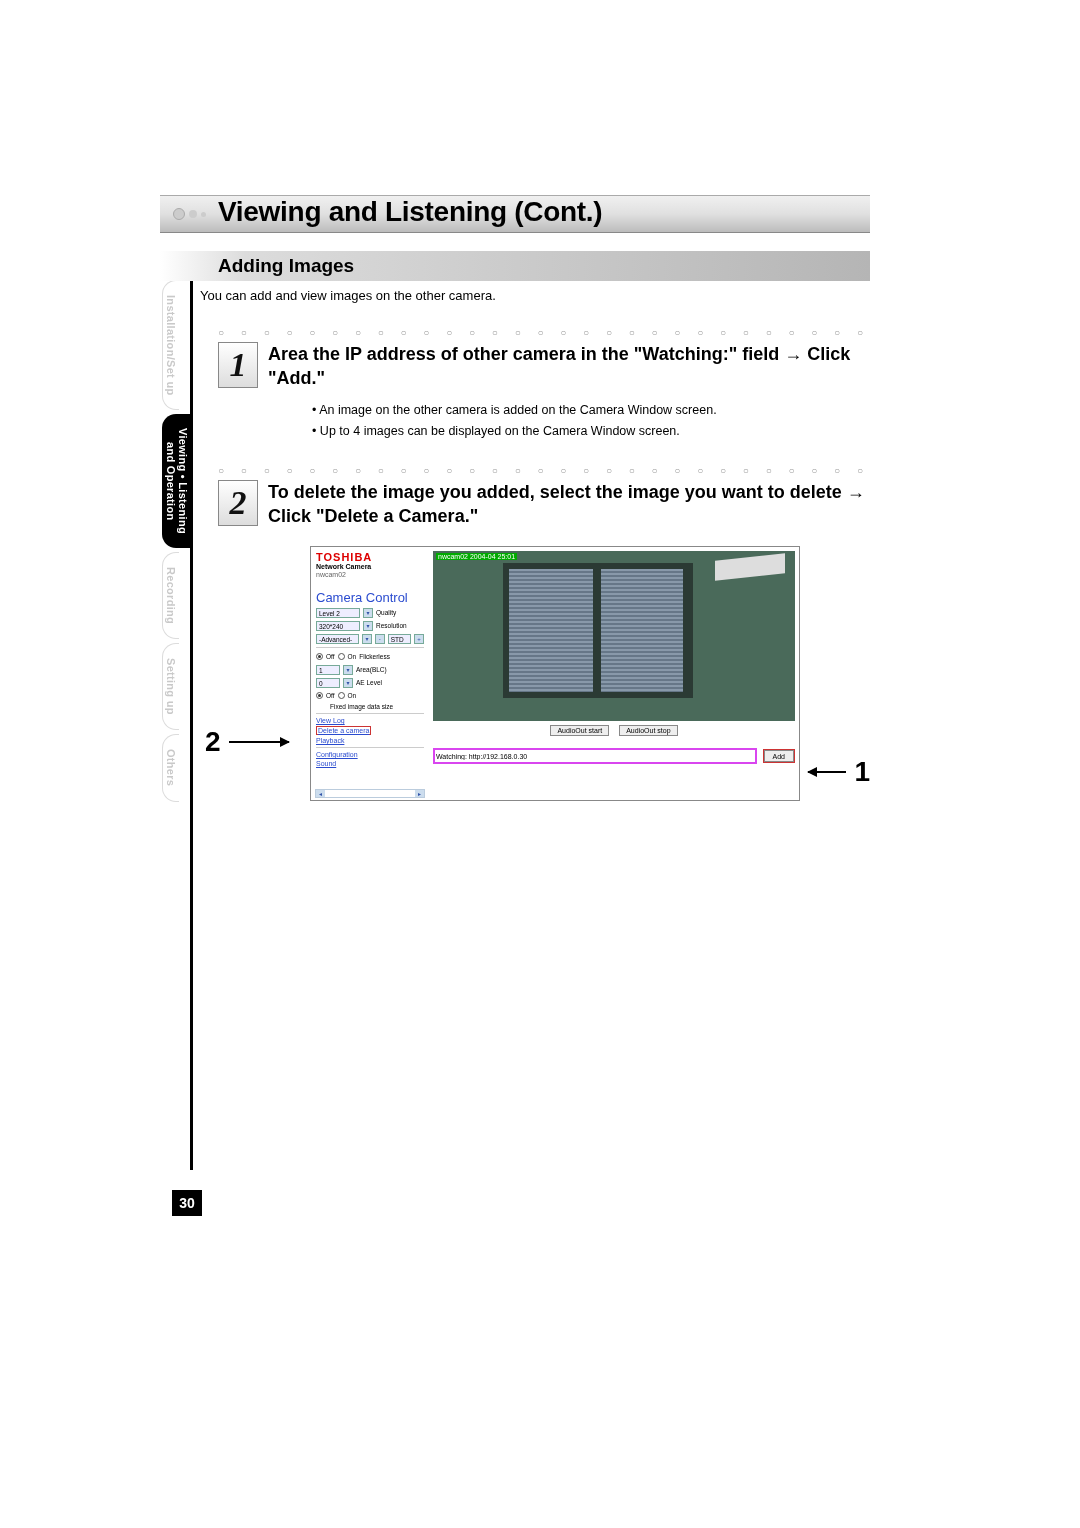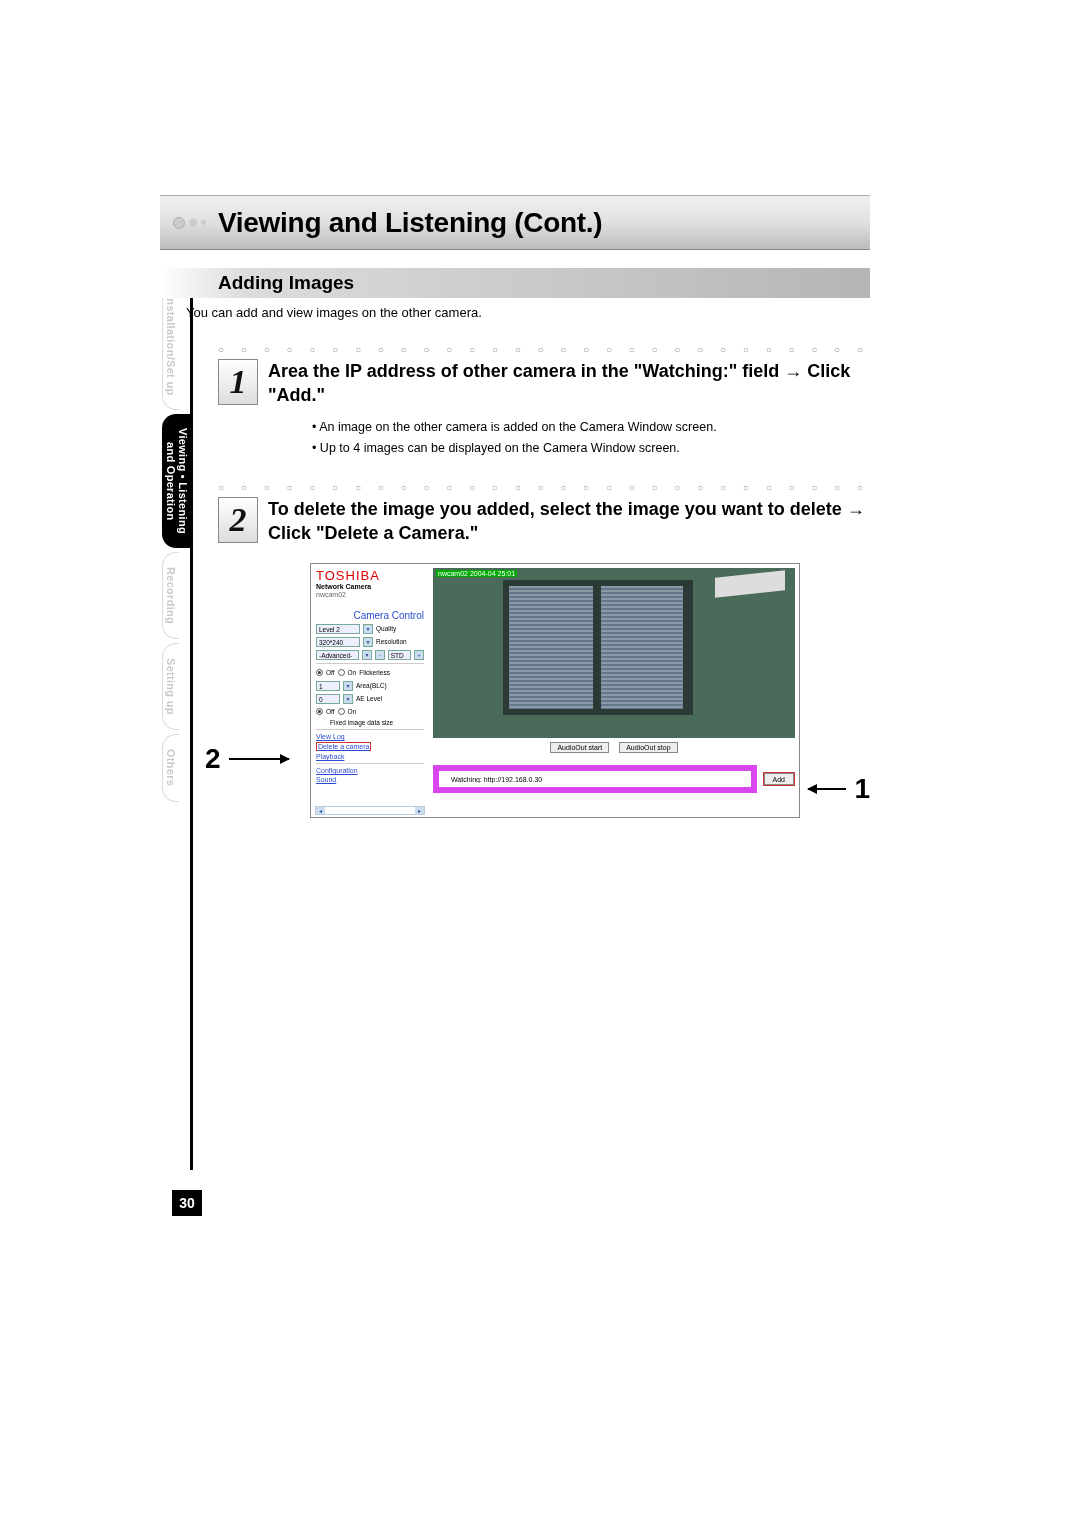--- a/index.html
+++ b/index.html
@@ -13,26 +13,25 @@
   }
   .page {
     position: absolute;
     left: 160px;
     top: 195px;
     width: 710px;
   }
   
   .title-bar {
     position: relative;
-    height: 55px;
+    height: 38px;
     background: linear-gradient(to bottom, #f0f0f0 0%, #e0e0e0 50%, #bcbcbc 100%);
     border-top: 1px solid #aaa;
     border-bottom: 1px solid #888;
     display: flex;
-    align-items: center;
   }
   .title-bar .circles {
     width: 58px;
     display: flex;
     align-items: center;
     justify-content: center;
     gap: 4px;
   }
   .title-bar .circles span {
     display: inline-block;
@@ -50,21 +49,21 @@
   }
   
   .section-heading {
     margin-top: 18px;
     background: linear-gradient(to right, #ffffff 0%, #dcdcdc 12%, #b5b5b5 100%);
     padding: 4px 0 4px 58px;
     font-size: 19px;
     font-weight: bold;
   }
   .intro {
-    margin-left: 26px;
+    margin-left: 40px;
     margin-top: 6px;
     font-size: 13px;
     line-height: 1.35;
   }
   .dots-row {
     margin-left: 58px;
     margin-top: 22px;
     color: #999;
     letter-spacing: 7px;
     font-size: 10px;
@@ -142,24 +141,24 @@
     background: #fff;
     display: flex;
     font-size: 8px;
     position: relative;
   }
   .shot-left {
     width: 118px;
     padding: 4px 5px;
     border-right: 0;
   }
-  .brand { color: #d00; font-weight: normal; font-size: 13px; letter-spacing: 1px; }
+  .brand { color: #d00; font-weight: bold; font-size: 11px; letter-spacing: 1px; }
   .brand-sub { font-size: 7px; font-weight: bold; color: #000; margin-bottom: 1px;}
   .cam-name { font-size: 7px; color: #666; margin-bottom: 5px;}
-  .cc-title { color: #2a4bcf; font-size: 10px; margin-top:12px; margin-bottom:2px;text-align:right;}
+  .cc-title { color: #2a4bcf; font-size: 13px; margin-top:12px; margin-bottom:2px;}
   .ctrl-row { display:flex; align-items:center; gap:3px; margin-bottom:2px; height:11px;}
   .ctrl-row .sel { border:1px solid #7a9; background:#eef; width:44px; height:10px; padding:0 2px; font-size:6.5px; line-height:9px; display:inline-block;}
   .ctrl-row .dd { width:10px; height:10px; background:#cde; border:1px solid #7a9; display:inline-flex; align-items:center; justify-content:center; color:#35a; font-size:6px;}
   .ctrl-row .lbl { font-size:6.5px; }
   .hr { border-top:1px solid #ccc; margin:3px 0;}
   .radio { width:7px;height:7px;border:1px solid #555;border-radius:50%;display:inline-block;vertical-align:middle;}
   .radio.on::after{content:"";display:block;width:3px;height:3px;background:#333;border-radius:50%;margin:1px auto;}
   .link { color:#2a4bcf; text-decoration:underline; font-size:7px; display:block; margin-top:2px;}
   .link.boxed { border:1px solid #c33; padding:0 1px; display:inline-block; text-decoration:underline;}
   .shot-right {
@@ -175,21 +174,21 @@
     position: relative;
     overflow:hidden;
   }
   .cam-view .overlay-txt { position:absolute; left:3px; top:2px; background:#0a0; color:#fff; font-size:7px; padding:0 2px;}
   .cam-view .window { position:absolute; left:70px; top:12px; width:190px; height:135px; background: repeating-linear-gradient(to bottom, #89a 0 2px, #678 2px 4px); border:6px solid #2b3a34; border-right-width:10px;}
   .cam-view .window::before { content:""; position:absolute; left:48%; top:0; bottom:0; width:8px; background:#2b3a34;}
   .cam-view .phone { position:absolute; right:10px; top:6px; width:70px; height:20px; background:#ddd; transform: skewY(-6deg);}
   .aud-row { margin-top:4px; display:flex; gap:10px; justify-content:center;}
   .aud-row button { font-size:7px; border:1px solid #888; background:#eee; padding:1px 6px;}
   .watch-row { margin-top:12px; display:flex; gap:6px; align-items:center;}
-  .watch-row input { flex:1; border:6px solid #d946ef; font-size:7px; padding:1px 12px; height:28px;}
+  .watch-row input { flex:1; border:2px solid #d946ef; font-size:7px; padding:1px 1px; height:16px;}
   .watch-row .addbtn { font-size:7px; border:1px solid #888; background:#eee; padding:0 8px; height:12px;}
   .watch-row .addbtn-box { border:1px solid #c33; padding:0;}
   .scroll-hint { position:absolute; left:4px; bottom:2px; width:110px; height:9px; border:1px solid #bcd; display:flex; align-items:center;}
   .scroll-hint .ar { width:9px; height:7px; background:#cde; border:0; display:flex;align-items:center;justify-content:center;color:#35a;font-size:6px;}
   
   .side-tabs {
     position: absolute;
     left: 162px;
     top: 280px;
     width: 30px;

